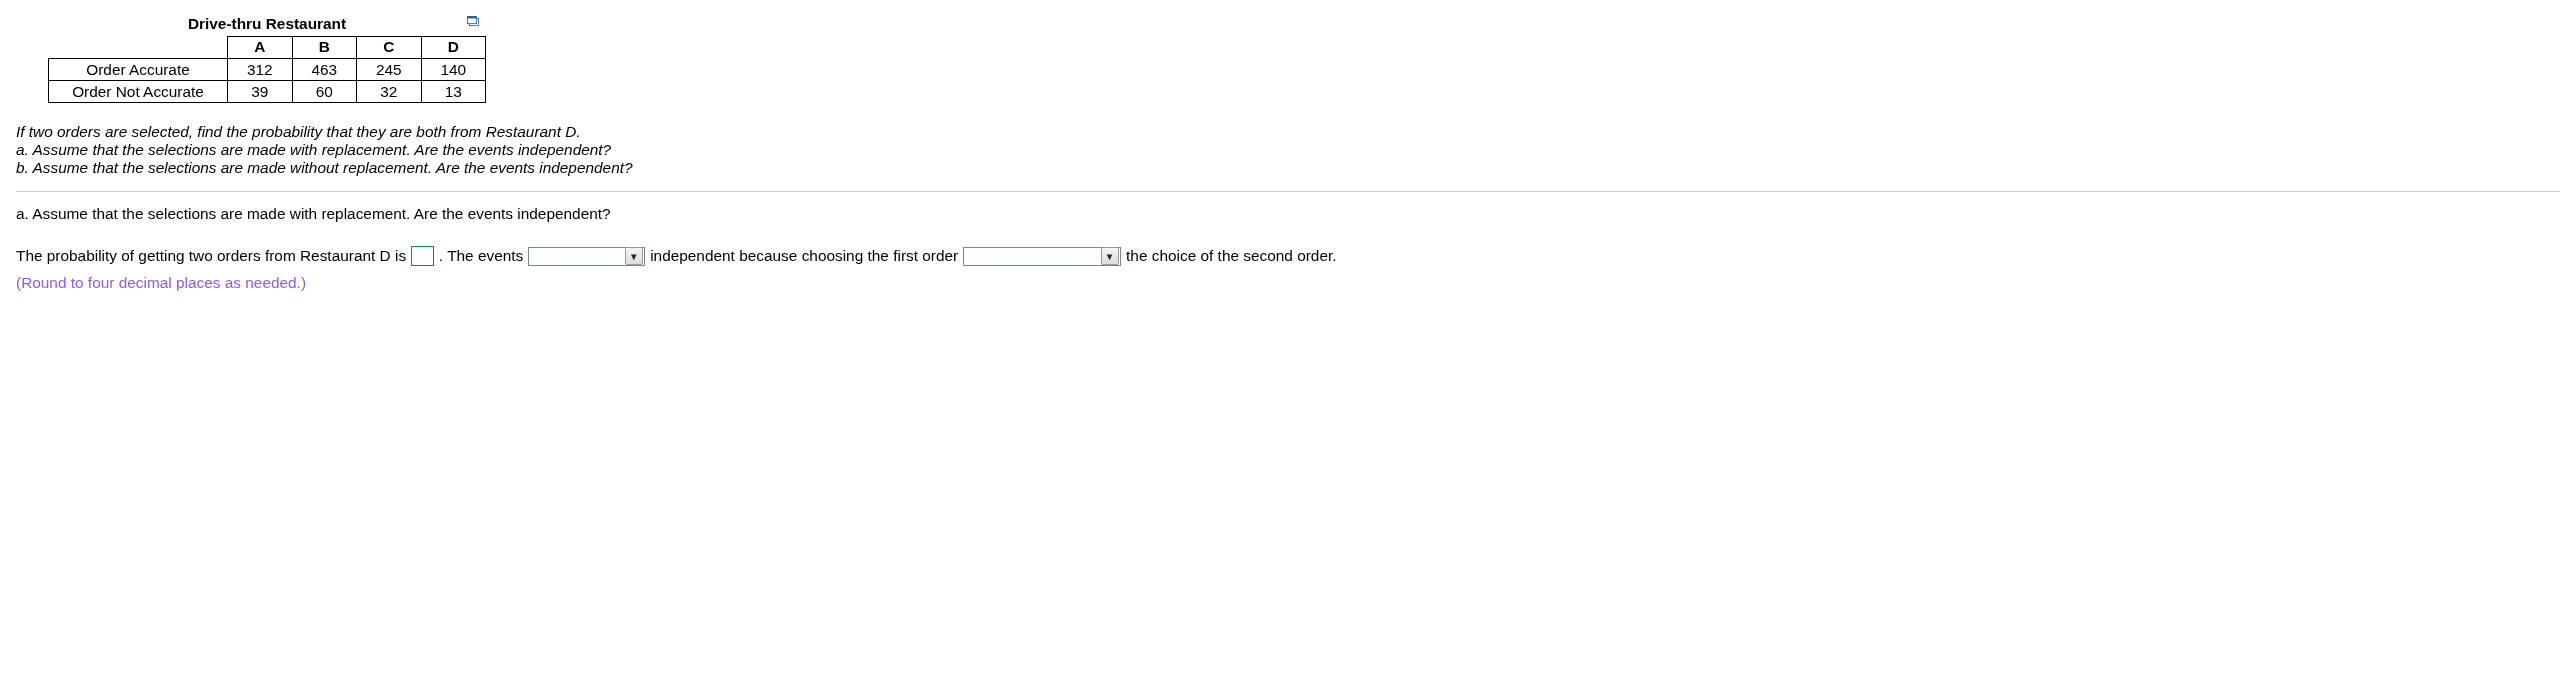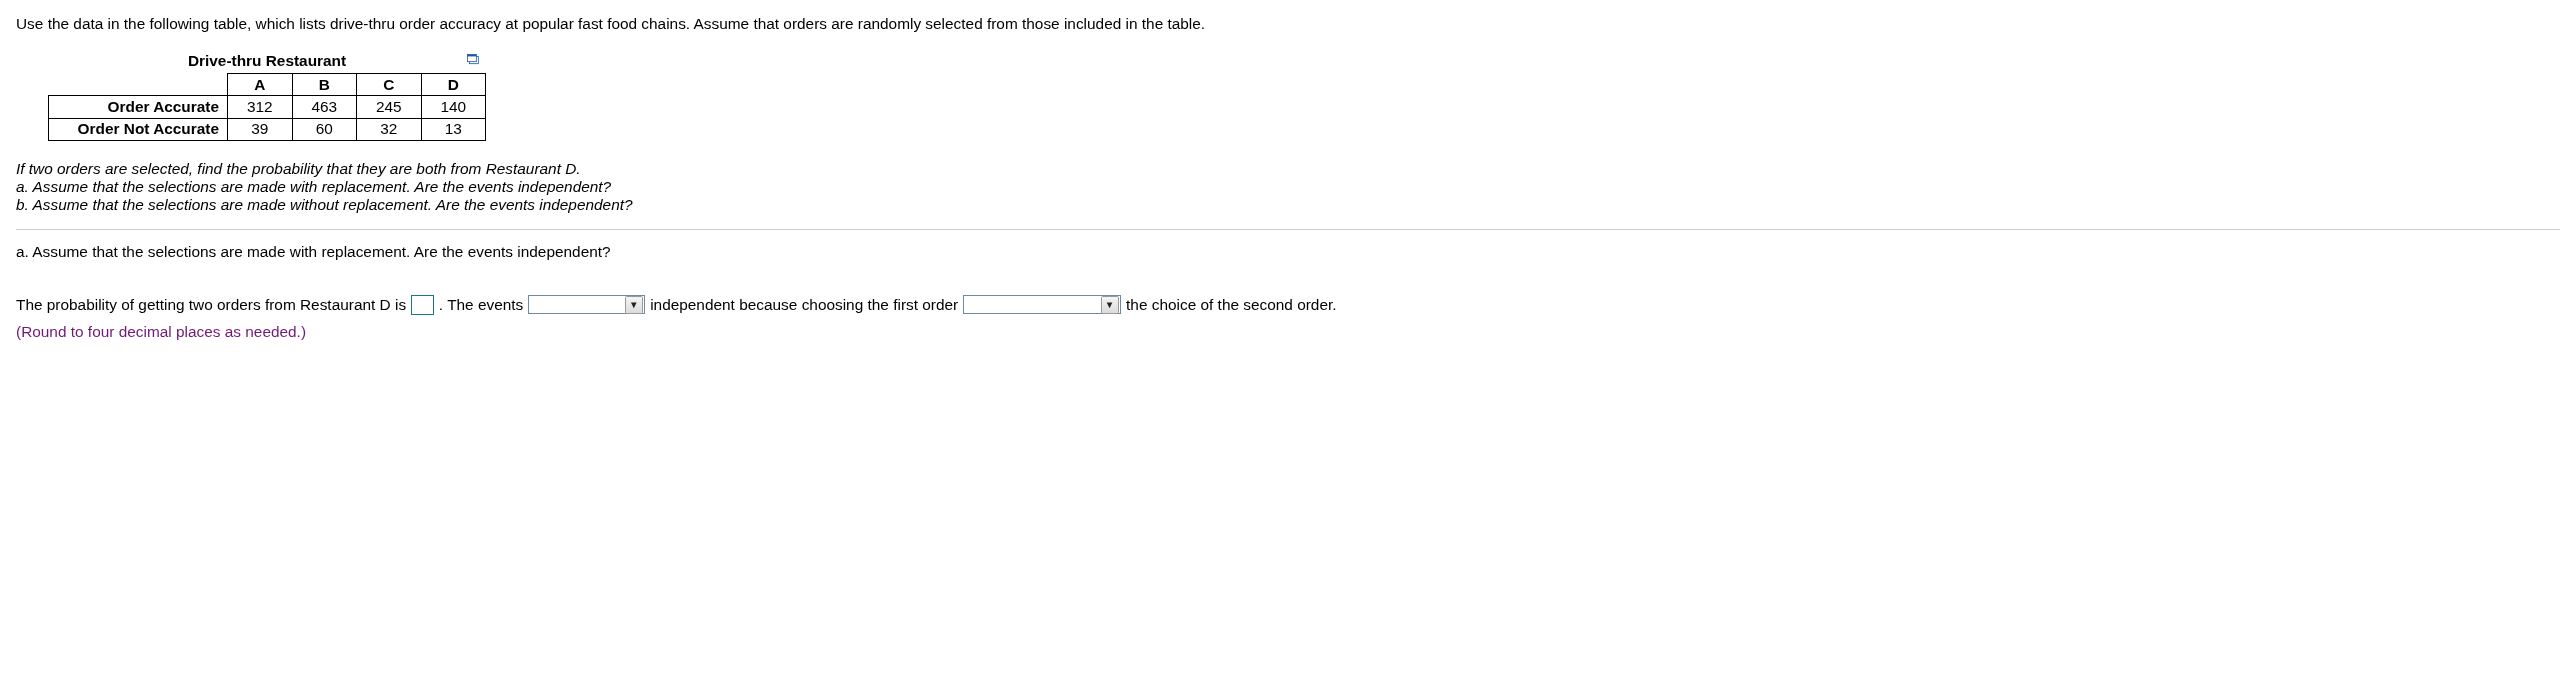--- a/index.html
+++ b/index.html
@@ -49,22 +49,22 @@
     border: 0.8px solid #000;
     padding: 1.6px 8px;
     text-align: center;
     font-weight: normal;
     font-size: 15.4px;
   }
   table.data th {
     font-weight: bold;
   }
   table.data td.row-label {
-    text-align: right;
-    font-weight: bold;
+    text-align: center;
+    font-weight: normal;
     width: 162px;
   }
   .q-block {
     margin-bottom: 14.6px;
   }
   .q-block .sub {
     display: block;
     font-style: italic;
   }
   hr.sep {
@@ -73,21 +73,21 @@
     margin: 8px 0 13px 0;
   }
   .answer-section {
     margin-top: 8px;
   }
   .answer-line {
     display: flex;
     flex-wrap: wrap;
     align-items: center;
     gap: 4.9px;
-    margin-top: 34px;
+    margin-top: 23px;
   }
   .fill-box {
     display: inline-block;
     border: 1.2px solid #1a7a7a;
     width: 21px;
     height: 18px;
     vertical-align: middle;
     background: #fff;
   }
   .dropdown {
@@ -113,30 +113,29 @@
     justify-content: center;
     width: 16px;
     height: 16px;
     background: linear-gradient(#f4f4f4,#dcdcdc);
     border: 0.8px solid #999;
     border-radius: 1.6px;
     font-size: 9.7px;
     color: #222;
   }
   .hint {
-    color: #701a75;
+    color: #8b5cf6;
     margin-top: 8px;
   }
 </style>
 </head>
 <body>
 
 <div class="page">
 
-  <div class="intro">Use the data in the following table, which lists drive-thru order accuracy at popular fast food chains. Assume that orders are randomly selected from those included in the table.</div>
 
   <div class="table-block">
     <div class="table-title-row">
       <span class="table-title">Drive-thru Restaurant</span>
       <span class="popup-icon">
         <svg width="13" height="11.3" viewBox="0 0 16 14">
           <rect x="3" y="3" width="11" height="9" fill="#fff" stroke="#1a5aa8" stroke-width="1"></rect>
           <rect x="0.5" y="0.5" width="11" height="9" fill="#fff" stroke="#1a5aa8" stroke-width="1"></rect>
           <rect x="0.5" y="0.5" width="11" height="2.5" fill="#1a5aa8"></rect>
         </svg>

